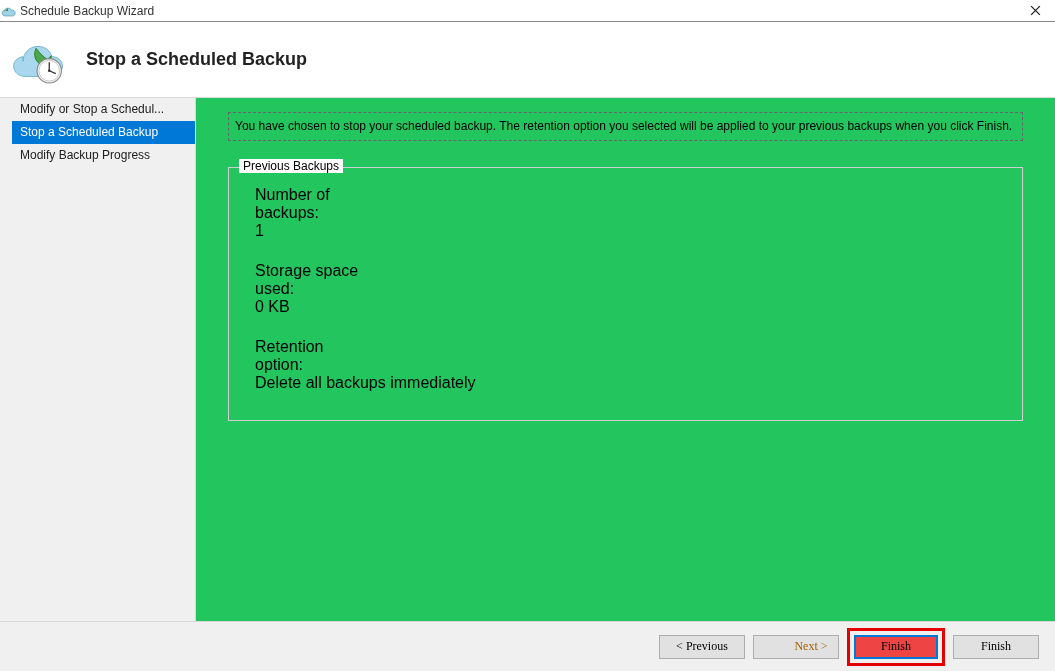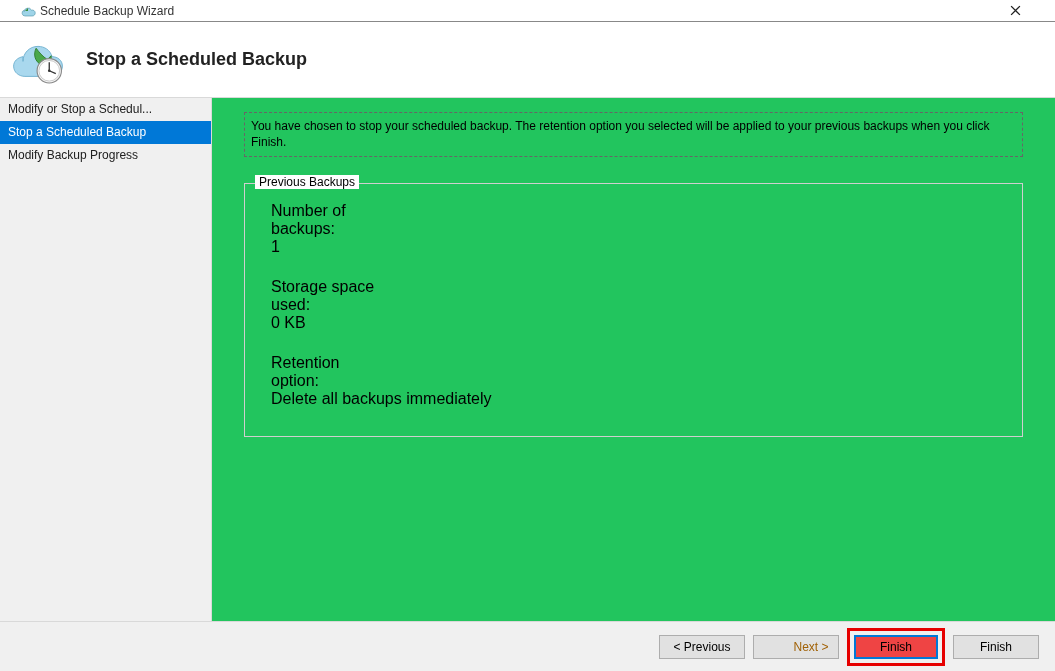--- a/index.html
+++ b/index.html
@@ -11,21 +11,21 @@
       width: 1055px;
       height: 671px;
       overflow: hidden;
       position: relative;
     }
     .titlebar {
       height: 22px;
       border-bottom: 1px solid #888;
       display: flex;
       align-items: center;
-      padding: 0 20px;
+      padding: 0 0;
       background: #fff;
     }
     .titlebar-icon {
       width: 16px; height: 16px;
       margin-right: 4px;
       display: inline-flex; align-items:center; justify-content:center;
     }
     .titlebar-title { flex: 1; font-size: 12px; color:#333; }
     .close-btn {
       width: 40px; height: 20px;
@@ -45,23 +45,24 @@
       width: 60px; height: 55px;
       margin-right: 18px;
       position: relative;
     }
     .header-title { font-size: 18px; font-weight: 600; color:#222; }
     .content {
       display:flex;
       height: calc(100% - 22px - 76px - 50px);
     }
     .sidebar {
-      width: 212px;
+      width: 196px;
       background: #f0f0f0;
       border-right: 1px solid #d9d9d9;
+      padding-left: 12px;
     }
     .sidebar-item {
       padding: 4px 8px 5px 8px;
       font-size: 12px;
       color: #202020;
       white-space: nowrap;
       overflow: hidden;
       text-overflow: ellipsis;
       cursor: pointer;
     }
@@ -120,21 +121,21 @@
     }
     .btn {
       min-width: 86px;
       height: 24px;
       background: #e1e1e1;
       border: 1px solid #adadad;
       font-size: 12px;
       color:#000;
       padding: 0 8px;
       cursor: pointer;
-      font-family: Liberation Sans, sans-serif;
+      font-family: Liberation Serif, serif;
     }
     .btn:disabled {
       color:#a16207;
       cursor: default;
       padding-left: 38px;
     }
     .btn.default {
       border: 1px solid #0078d7;
       outline: 1px solid #0078d7;
       outline-offset: -2px;

